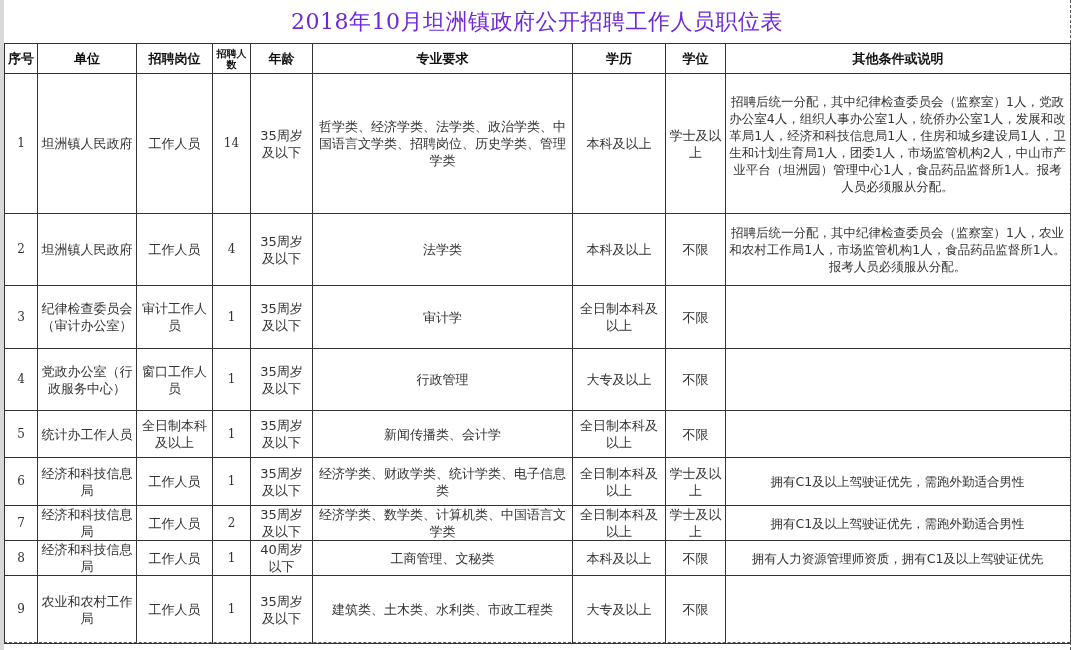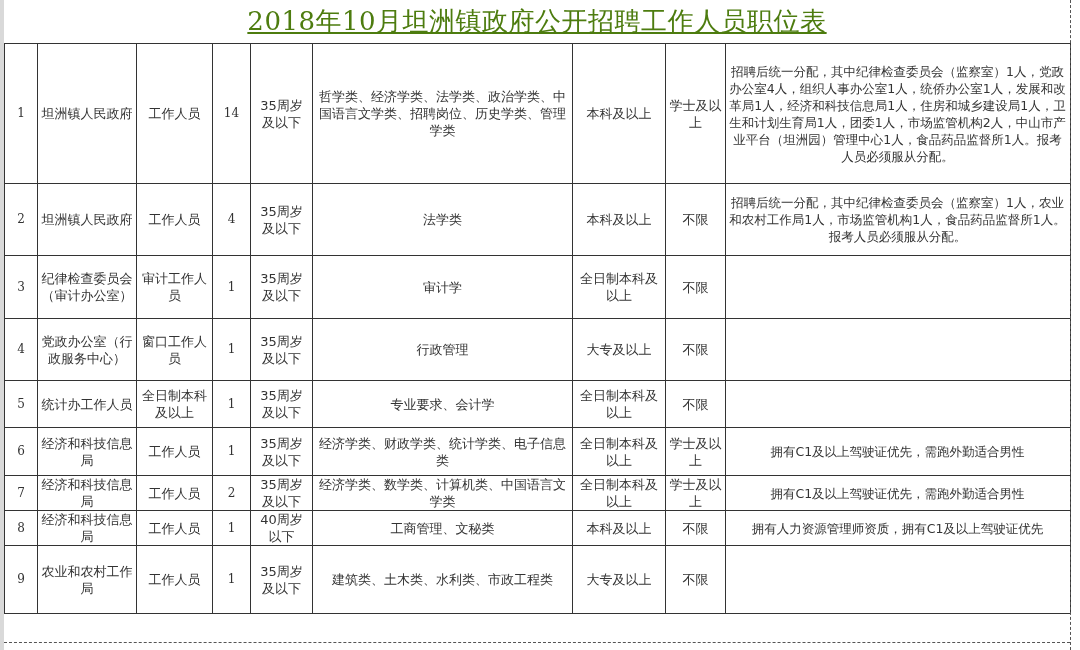--- a/index.html
+++ b/index.html
@@ -7,21 +7,21 @@
     width:1080px; height:650px; overflow:hidden; background:#ffffff;
     font-family: "DejaVu Serif", "Liberation Serif", serif;
     color:#222; position:relative;
   }
   .left-strip { position:absolute; left:0; top:0; width:4px; height:650px; background:#d9d9d9; }
   .page-edge { position:absolute; left:1070px; top:0; width:0; height:650px; border-left:1px dashed #555; }
   .bottom-dash { position:absolute; left:4px; top:642px; width:1066px; height:0; border-top:1px dashed #555; }
   .title {
     position:absolute; left:4px; top:0; width:1066px; height:43px;
     display:flex; align-items:center; justify-content:center;
-    font-size:26px; color:#4d7c0f; font-family: "DejaVu Serif", serif; letter-spacing:0.5px;text-decoration:underline;
+    font-size:22px; color:#6d28d9; font-family: "DejaVu Serif", serif; letter-spacing:0.5px;
   }
   table.sheet {
     position:absolute; left:4px; top:43px; border-collapse:collapse; table-layout:fixed;
   }
   table.sheet td, table.sheet th {
     border:1px solid #333; padding:0 3px; font-size:13px; line-height:17px;
     text-align:center; vertical-align:middle; overflow:hidden; font-weight:normal;
     font-family: "DejaVu Sans", "Liberation Sans", sans-serif; color:#333;
   }
   table.sheet th { font-weight:bold; font-size:13px; color:#111; }
@@ -43,20 +43,31 @@
     <col style="width:99px">
     <col style="width:76px">
     <col style="width:38px">
     <col style="width:62px">
     <col style="width:260px">
     <col style="width:93px">
     <col style="width:60px">
     <col style="width:345px">
   </colgroup>
   <tbody>
+      <tr style="height:30px">
+    <th>序号</th>
+    <th>单位</th>
+    <th>招聘岗位</th>
+    <th class="small">招聘人数</th>
+    <th>年龄</th>
+    <th>专业要求</th>
+    <th>学历</th>
+    <th>学位</th>
+    <th class="last-col">其他条件或说明</th>
+  </tr>
 
   <tr style="height:140px">
     <td class="num">1</td>
     <td class="left">坦洲镇人民政府</td>
     <td>工作人员</td>
     <td class="num">14</td>
     <td>35周岁及以下</td>
     <td>哲学类、经济学类、法学类、政治学类、中国语言文学类、招聘岗位、历史学类、管理学类</td>
     <td>本科及以上</td>
     <td>学士及以上</td>
@@ -98,21 +109,21 @@
     <td>不限</td>
     <td class="note last-col"></td>
   </tr>
 
   <tr style="height:47px">
     <td class="num">5</td>
     <td class="left">统计办工作人员</td>
     <td>全日制本科及以上</td>
     <td class="num">1</td>
     <td>35周岁及以下</td>
-    <td>专业要求、会计学</td>
+    <td>新闻传播类、会计学</td>
     <td>全日制本科及以上</td>
     <td>不限</td>
     <td class="note last-col"></td>
   </tr>
 
   <tr style="height:48px">
     <td class="num">6</td>
     <td class="left">经济和科技信息局</td>
     <td>工作人员</td>
     <td class="num">1</td>

